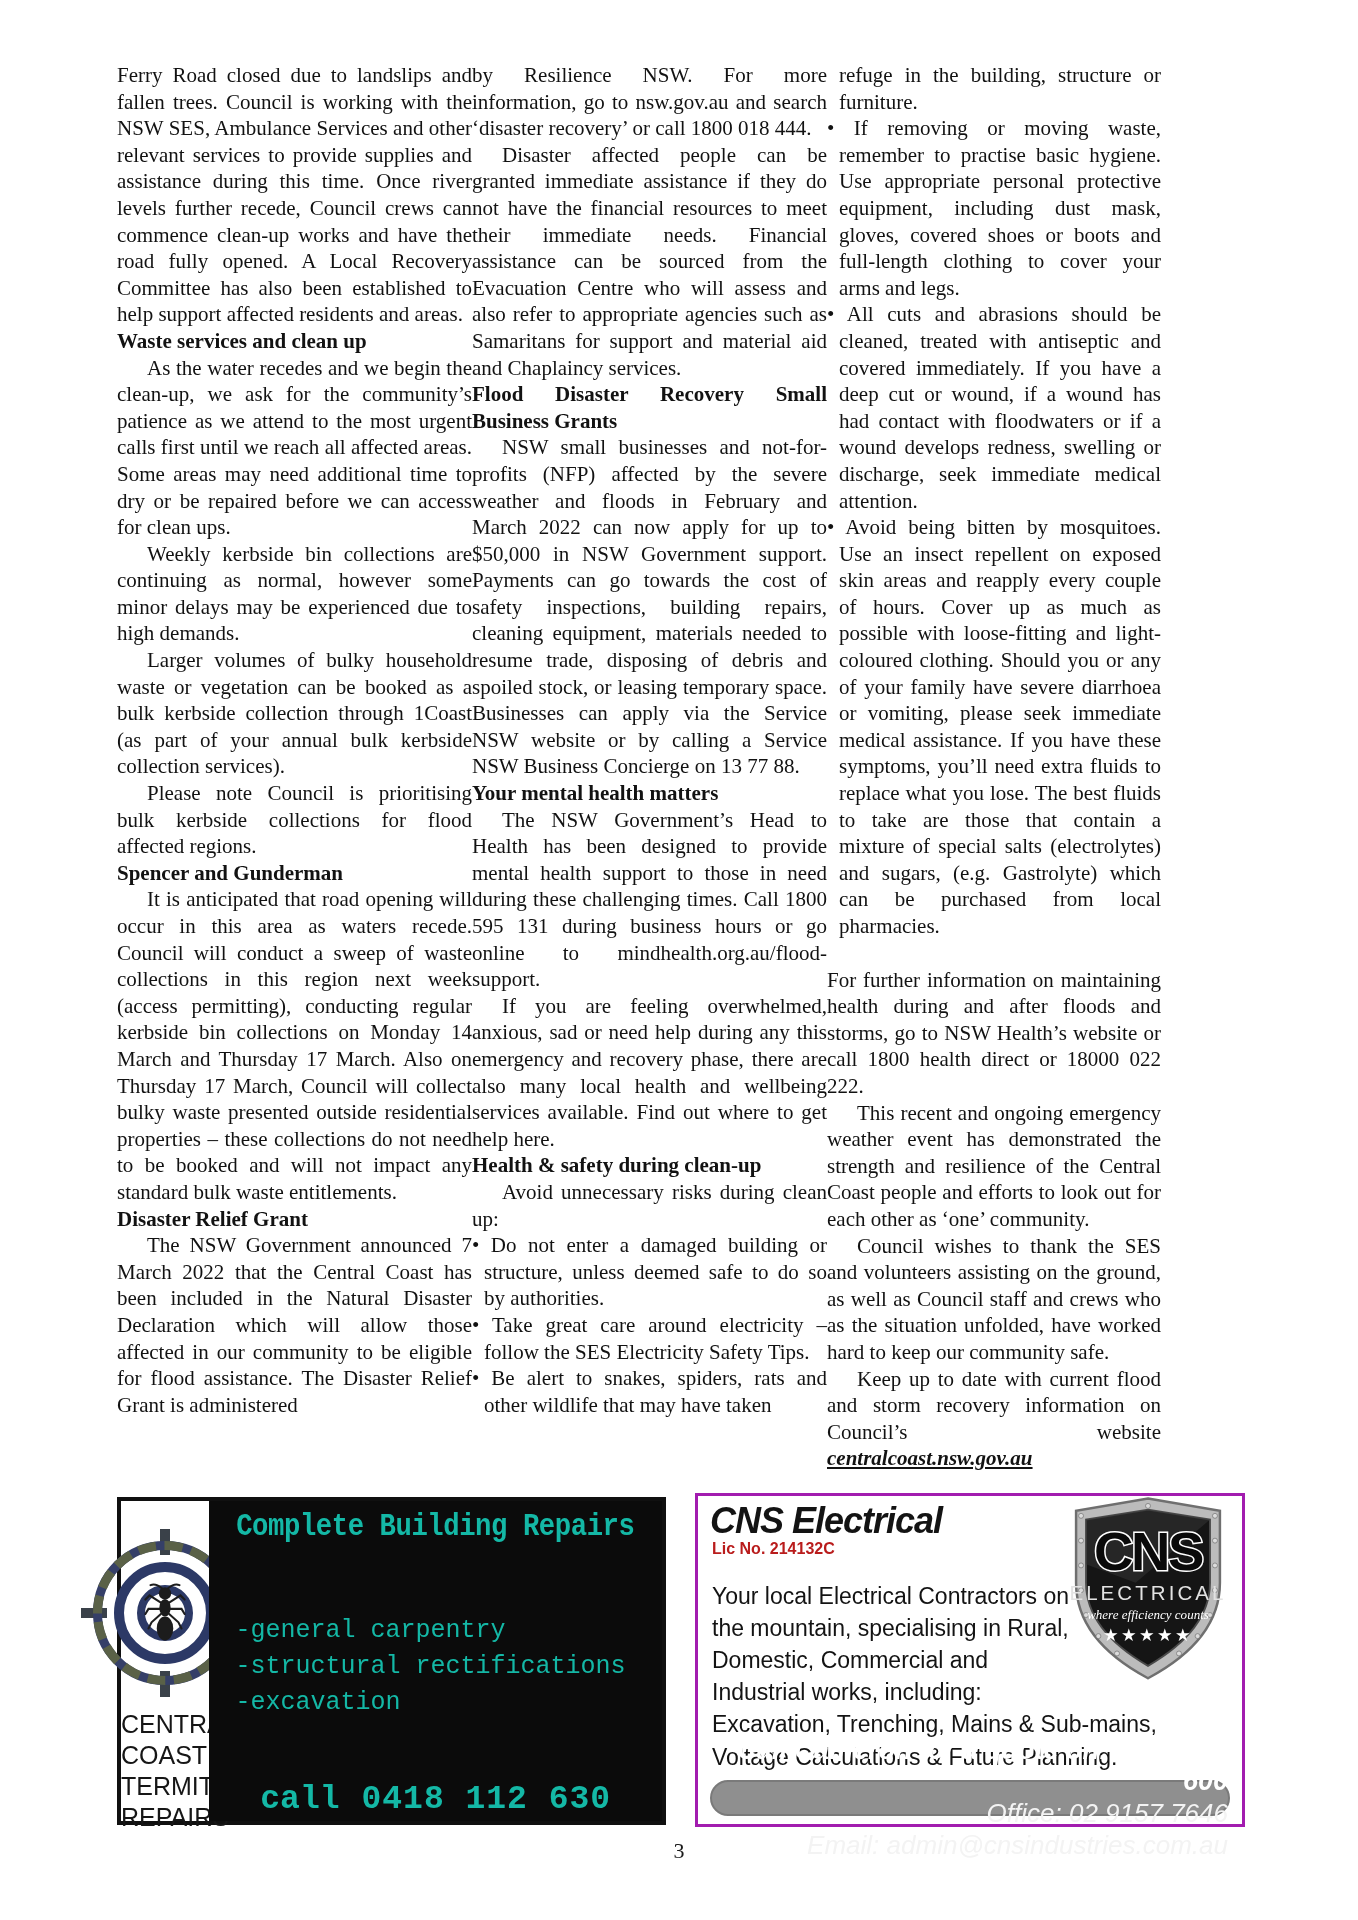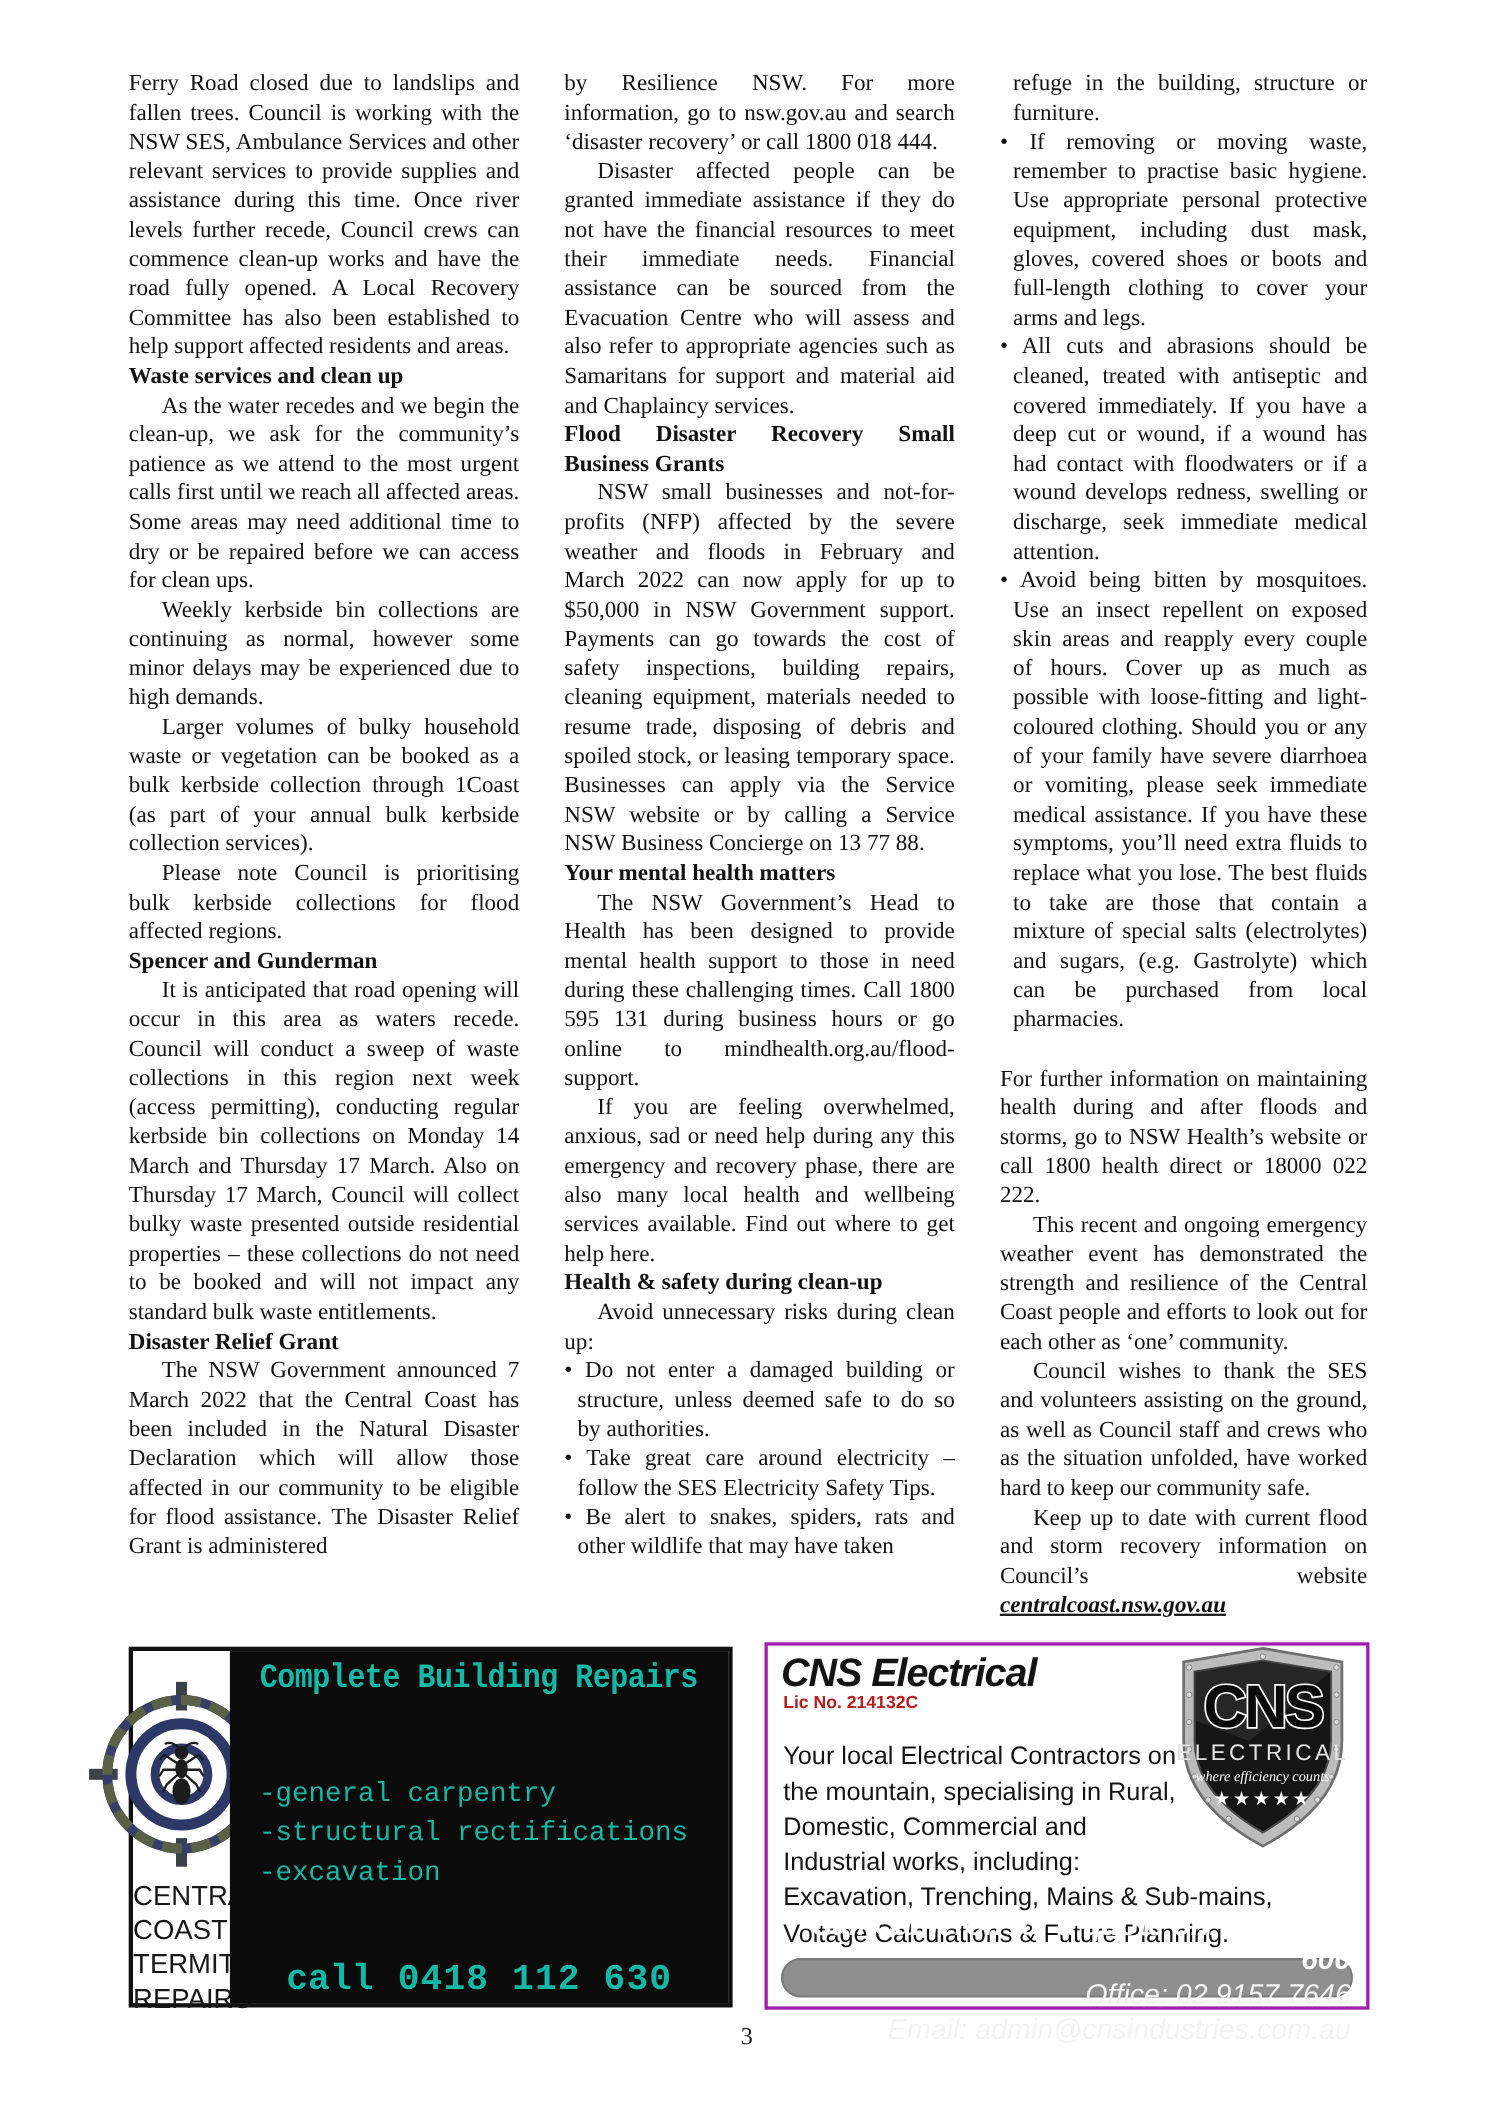--- a/index.html
+++ b/index.html
@@ -4,21 +4,21 @@
 <style>
   html,body{margin:0;padding:0;}
   body{
     width:1358px;height:1920px;position:relative;background:#ffffff;
     font-family:"Liberation Serif", serif;color:#121212;
     overflow:hidden;
   }
   
   .content{
     position:absolute;left:117px;top:62px;width:1126px;
-    display:flex;justify-content:space-between;
+    display:flex;justify-content:flex-start;
   }
   .col{width:355px;font-size:21px;line-height:26.6px;text-align:justify;}
   .col.c3{width:334px;}
   .col p{margin:0;}
   .p{text-indent:30px;}
   .p0{text-indent:0;}
   .h{font-weight:bold;text-indent:0;}
   .bullet{padding-left:12px;text-indent:-12px;}
   .bullet-cont{padding-left:12px;text-indent:0;}
   .gap-top{margin-top:27px !important;}

